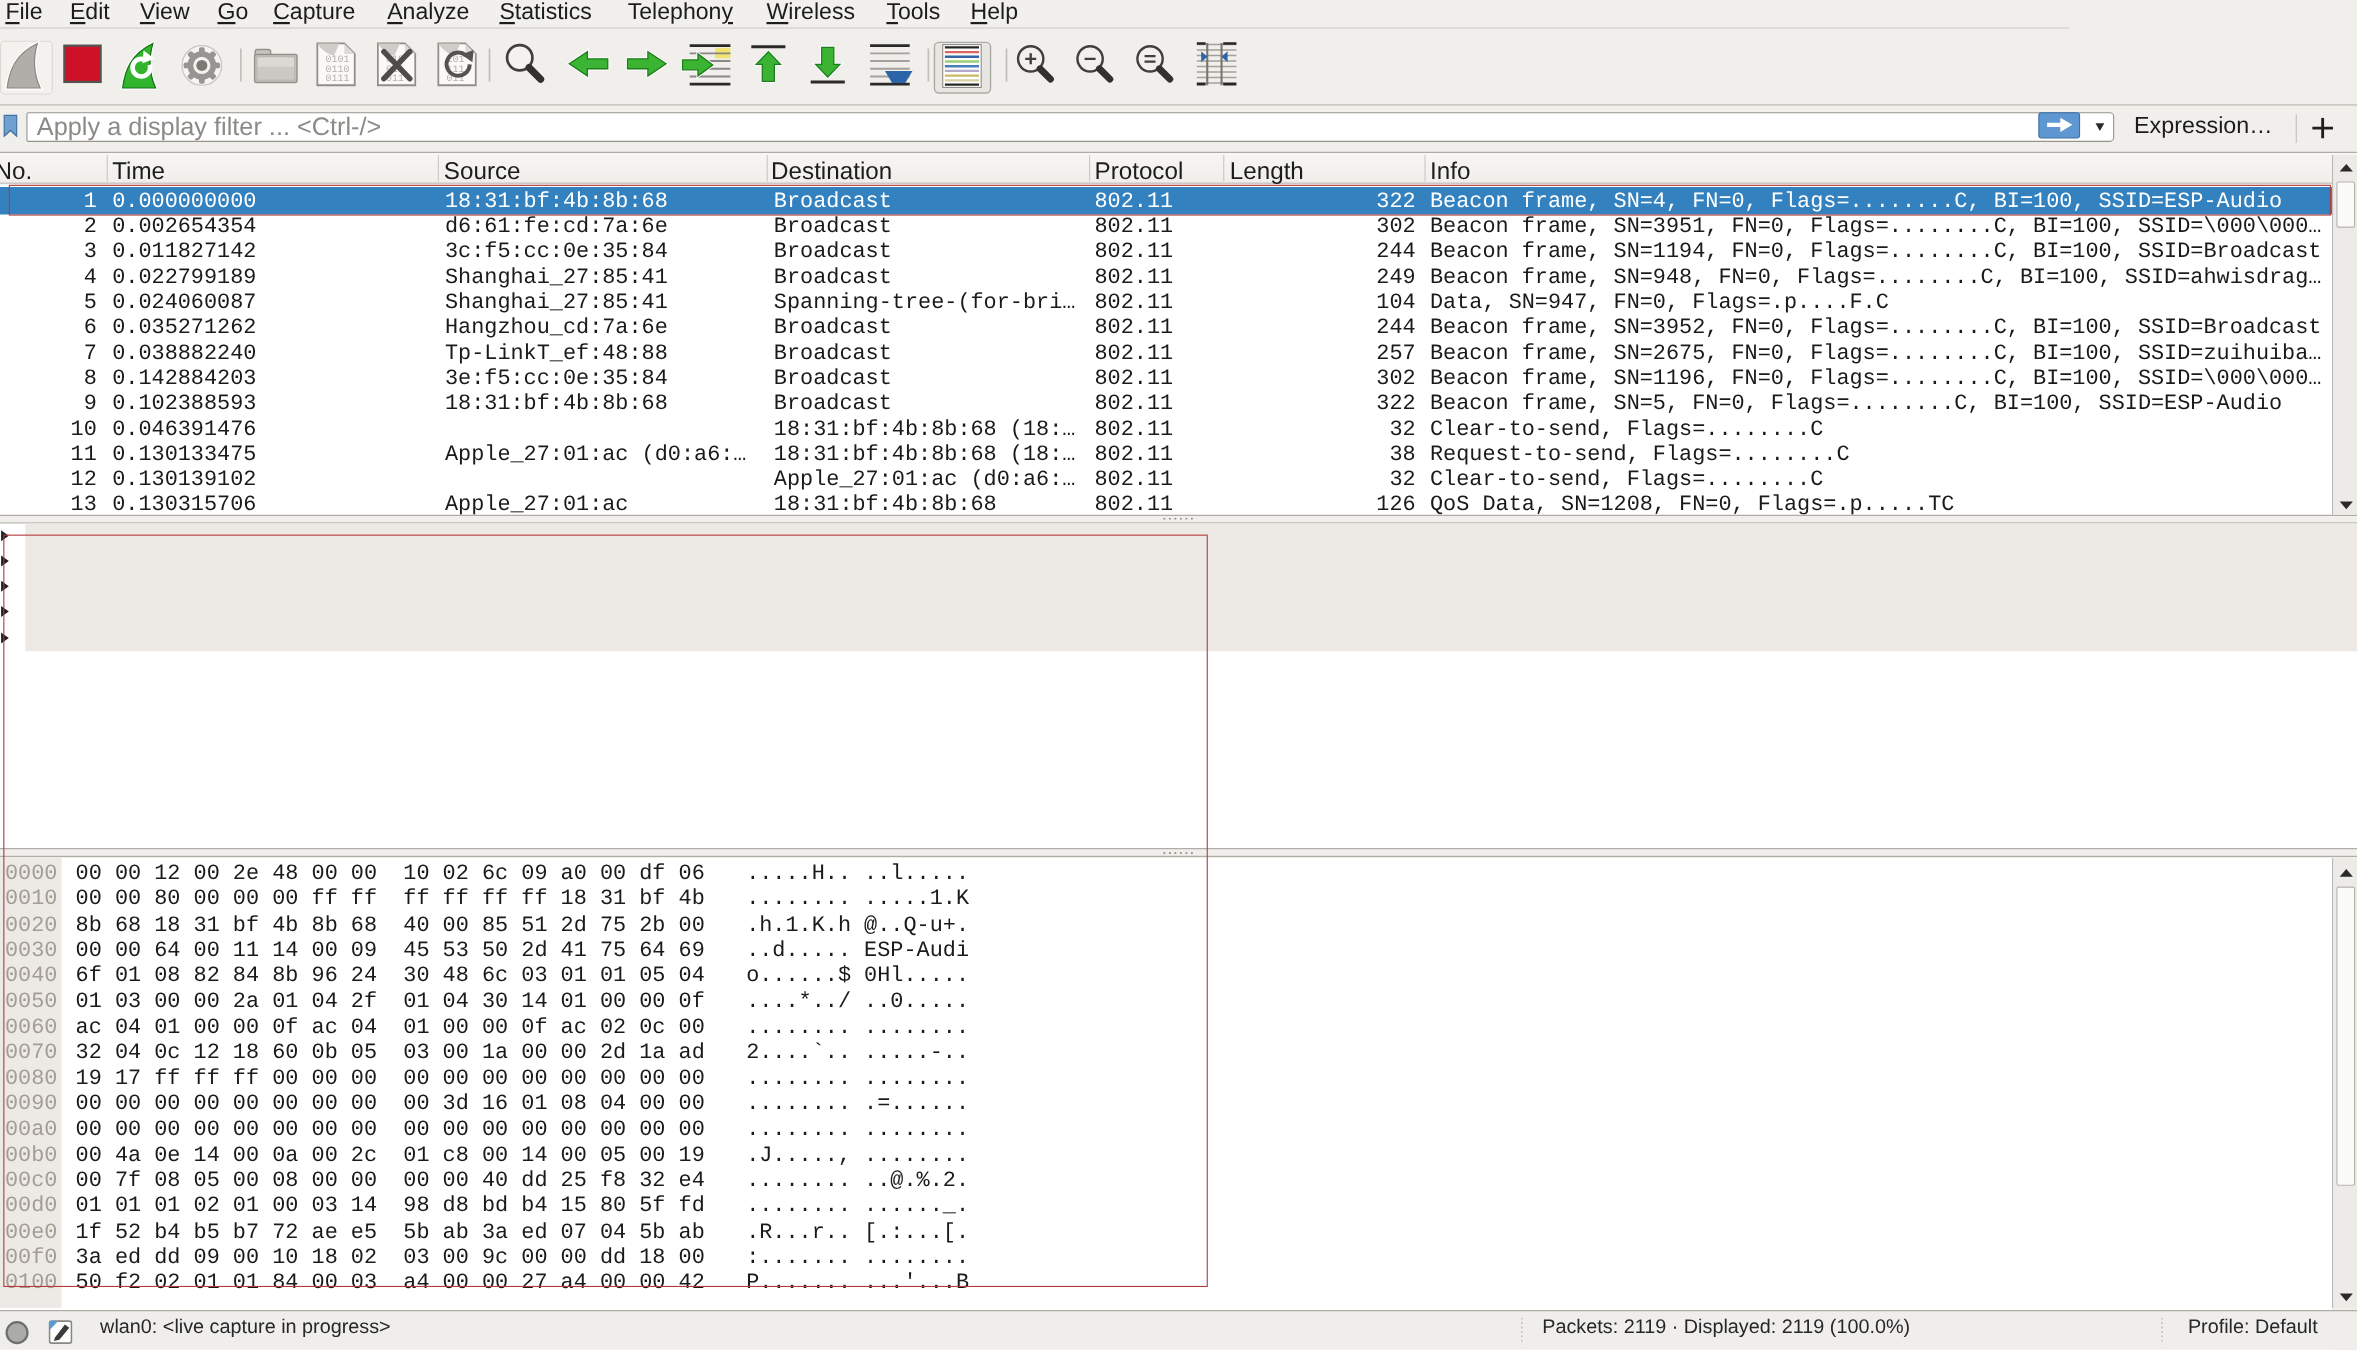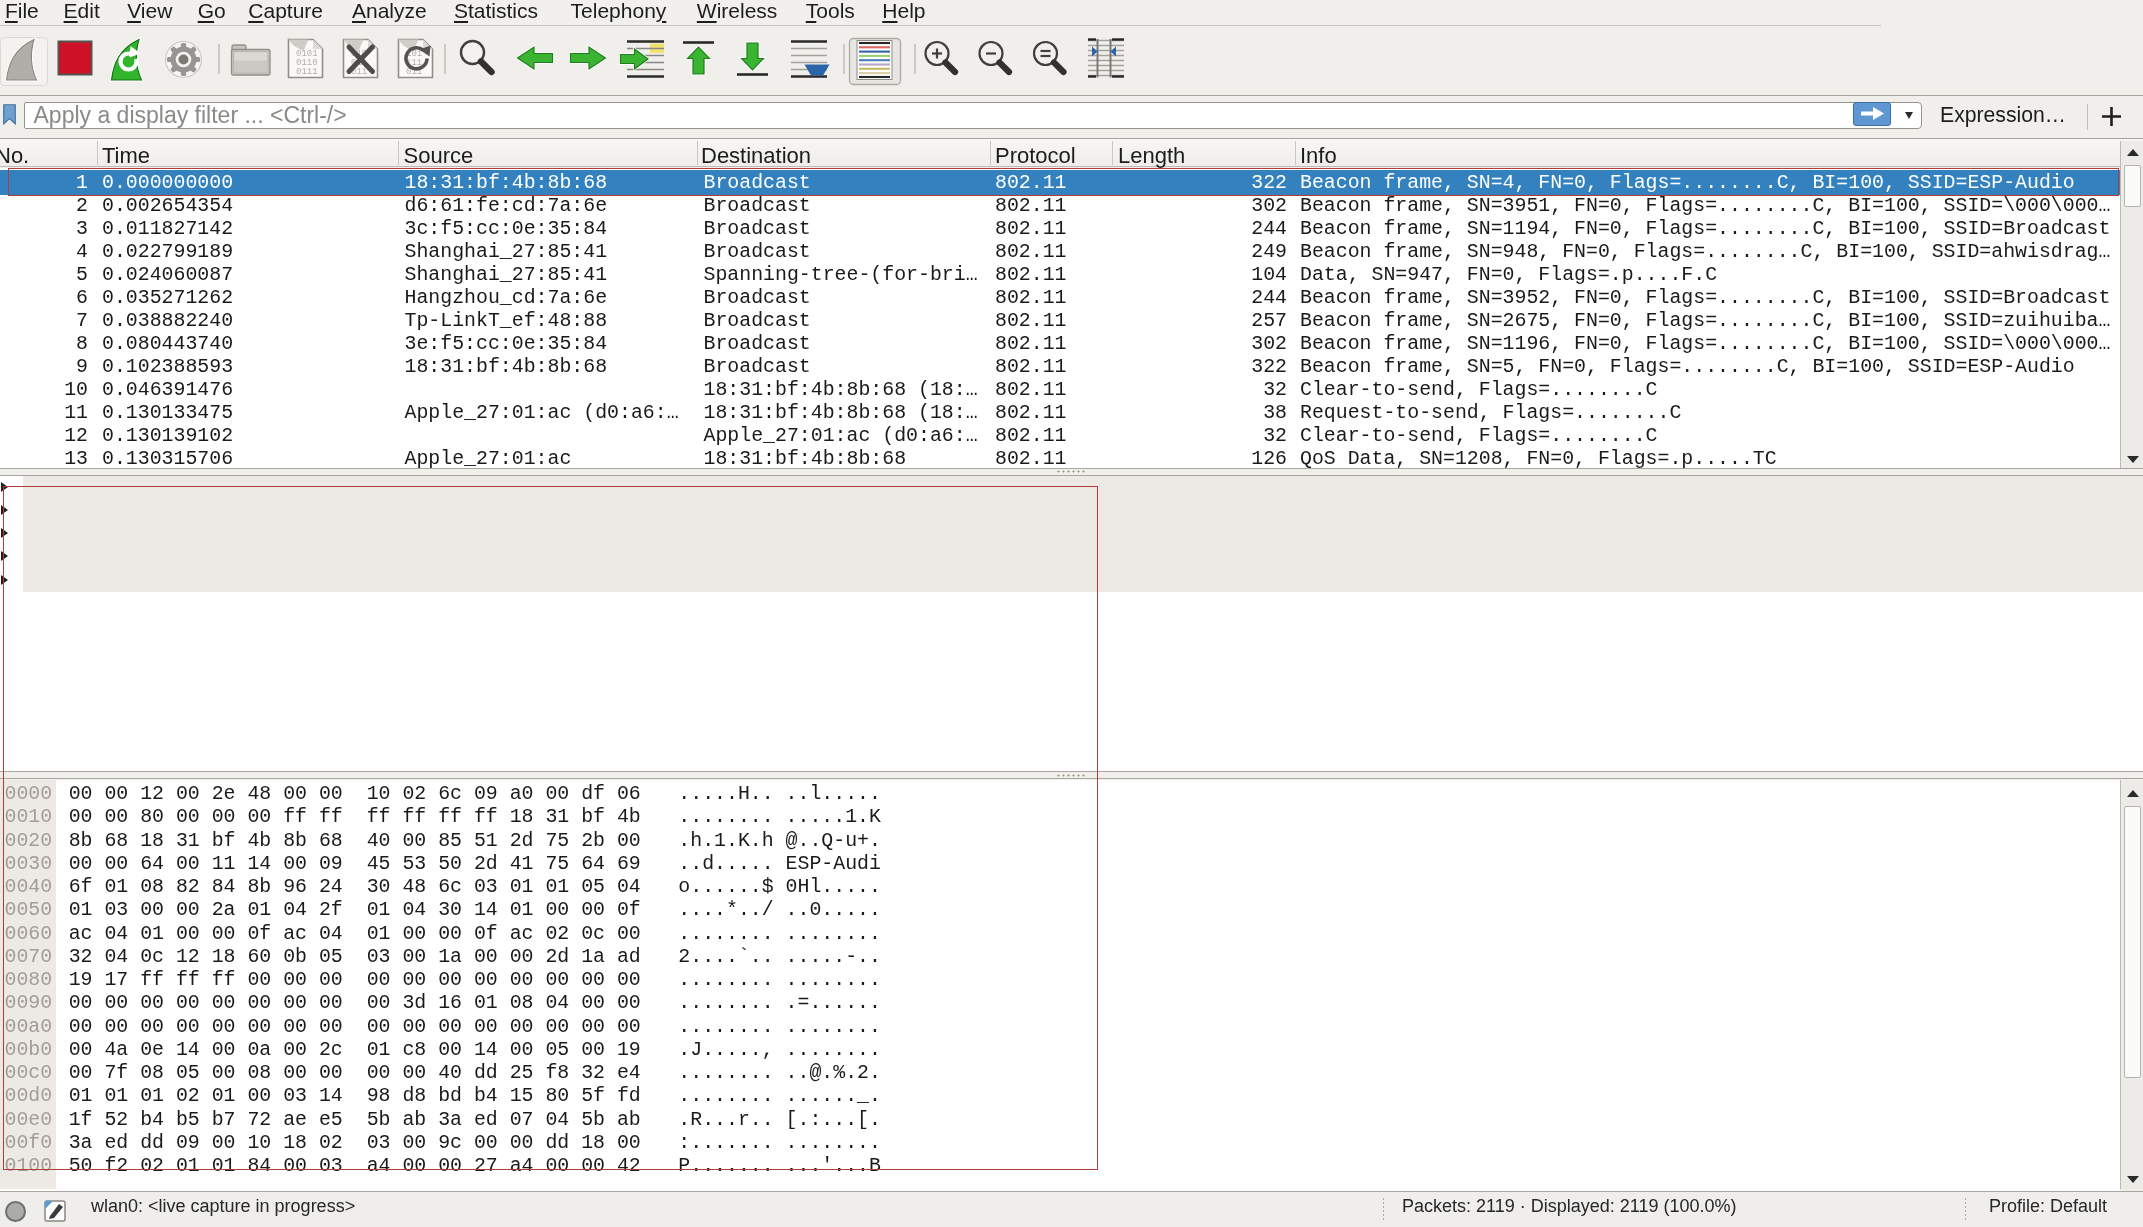--- a/index.html
+++ b/index.html
@@ -237,21 +237,21 @@
 <div class="vs" style="left:398px"></div>
 <div class="vs" style="left:697px"></div>
 <div class="vs" style="left:990px"></div>
 <div class="vs" style="left:1112px"></div>
 <div class="vs" style="left:1295px"></div>
 </div>
 
 <div id="plist">
 <div id="selrow"></div>
 <div class="col mono" style="left:0;width:88px;text-align:right"><div class="w">1</div><div>2</div><div>3</div><div>4</div><div>5</div><div>6</div><div>7</div><div>8</div><div>9</div><div>10</div><div>11</div><div>12</div><div>13</div></div>
-<div class="col mono" style="left:102px"><div class="w">0.000000000</div><div>0.002654354</div><div>0.011827142</div><div>0.022799189</div><div>0.024060087</div><div>0.035271262</div><div>0.038882240</div><div>0.080443740</div><div>0.102388593</div><div>0.046391476</div><div>0.130133475</div><div>0.130139102</div><div>0.130315706</div></div>
+<div class="col mono" style="left:102px"><div class="w">0.000000000</div><div>0.002654354</div><div>0.011827142</div><div>0.022799189</div><div>0.024060087</div><div>0.035271262</div><div>0.038882240</div><div>0.142884203</div><div>0.102388593</div><div>0.046391476</div><div>0.130133475</div><div>0.130139102</div><div>0.130315706</div></div>
 <div class="col mono" style="left:404.5px"><div class="w">18:31:bf:4b:8b:68</div><div>d6:61:fe:cd:7a:6e</div><div>3c:f5:cc:0e:35:84</div><div>Shanghai_27:85:41</div><div>Shanghai_27:85:41</div><div>Hangzhou_cd:7a:6e</div><div>Tp-LinkT_ef:48:88</div><div>3e:f5:cc:0e:35:84</div><div>18:31:bf:4b:8b:68</div><div>&nbsp;</div><div>Apple_27:01:ac (d0:a6:…</div><div>&nbsp;</div><div>Apple_27:01:ac</div></div>
 <div class="col mono" style="left:703.5px"><div class="w">Broadcast</div><div>Broadcast</div><div>Broadcast</div><div>Broadcast</div><div>Spanning-tree-(for-bri…</div><div>Broadcast</div><div>Broadcast</div><div>Broadcast</div><div>Broadcast</div><div>18:31:bf:4b:8b:68 (18:…</div><div>18:31:bf:4b:8b:68 (18:…</div><div>Apple_27:01:ac (d0:a6:…</div><div>18:31:bf:4b:8b:68</div></div>
 <div class="col mono" style="left:995px"><div class="w">802.11</div><div>802.11</div><div>802.11</div><div>802.11</div><div>802.11</div><div>802.11</div><div>802.11</div><div>802.11</div><div>802.11</div><div>802.11</div><div>802.11</div><div>802.11</div><div>802.11</div></div>
 <div class="col mono" style="left:1150px;width:137px;text-align:right"><div class="w">322</div><div>302</div><div>244</div><div>249</div><div>104</div><div>244</div><div>257</div><div>302</div><div>322</div><div>32</div><div>38</div><div>32</div><div>126</div></div>
 <div class="col mono" style="left:1300px"><div class="w">Beacon frame, SN=4, FN=0, Flags=........C, BI=100, SSID=ESP-Audio</div><div>Beacon frame, SN=3951, FN=0, Flags=........C, BI=100, SSID=\000\000…</div><div>Beacon frame, SN=1194, FN=0, Flags=........C, BI=100, SSID=Broadcast</div><div>Beacon frame, SN=948, FN=0, Flags=........C, BI=100, SSID=ahwisdrag…</div><div>Data, SN=947, FN=0, Flags=.p....F.C</div><div>Beacon frame, SN=3952, FN=0, Flags=........C, BI=100, SSID=Broadcast</div><div>Beacon frame, SN=2675, FN=0, Flags=........C, BI=100, SSID=zuihuiba…</div><div>Beacon frame, SN=1196, FN=0, Flags=........C, BI=100, SSID=\000\000…</div><div>Beacon frame, SN=5, FN=0, Flags=........C, BI=100, SSID=ESP-Audio</div><div>Clear-to-send, Flags=........C</div><div>Request-to-send, Flags=........C</div><div>Clear-to-send, Flags=........C</div><div>QoS Data, SN=1208, FN=0, Flags=.p.....TC</div></div>
 </div>
 
 <div class="sline" style="top:467.5px"></div>
 <div class="sline" style="top:475px"></div>
 <div class="dots" style="left:1056px;top:470px"></div>

